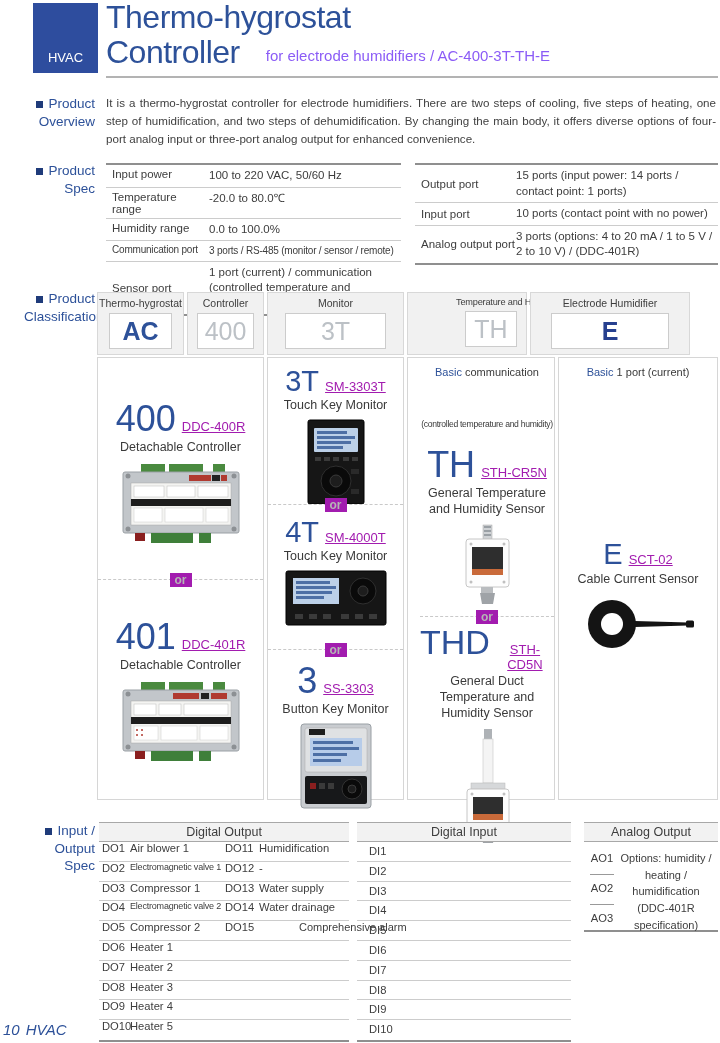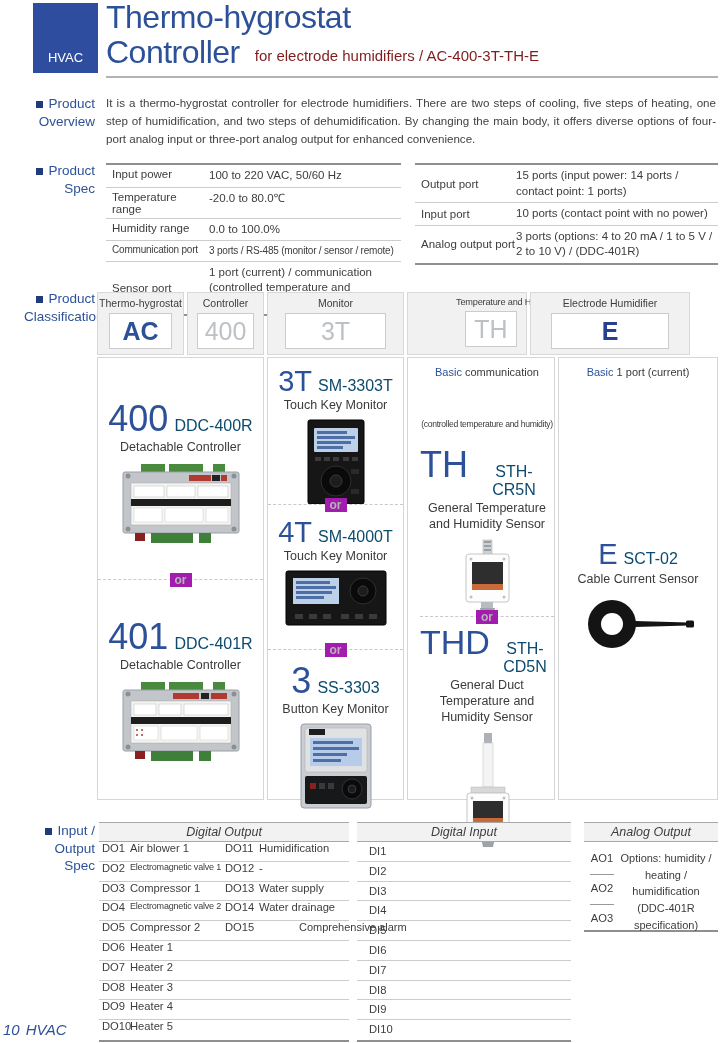--- a/index.html
+++ b/index.html
@@ -8,21 +8,21 @@
           font-family:"Liberation Sans", sans-serif; color:#3d3d3d; overflow:hidden; }
 
   
   .hvac-box { position:absolute; left:33px; top:3px; width:65px; height:70px;
               background:#2e4d9e; color:#fff; font-size:13px;
               display:flex; align-items:flex-end; justify-content:center; padding-bottom:8px; }
   .title-block { position:absolute; left:106px; top:0px; }
   .title-l1 { font-size:32px; color:#2d5199; letter-spacing:-0.5px; line-height:1.08; }
   .title-row { display:flex; align-items:flex-end; }
   .title-l2 { font-size:32px; color:#2d5199; letter-spacing:-0.5px; line-height:1.08; }
-  .subtitle { font-size:15px; color:#7f1d1d; margin-left:15px; padding-bottom:5px; }
+  .subtitle { font-size:15px; color:#8b5cf6; margin-left:26px; padding-bottom:5px; }
   .header-rule { position:absolute; left:106px; top:76px; width:612px; height:2px; background:#b3b3b3; }
 
   
   .side-label { position:absolute; left:0; width:95px; text-align:right;
                 color:#2d5199; font-size:13.5px; line-height:1.3;padding-left:24px; }
   .bullet { display:inline-block; width:7px; height:7px; background:#1f3b7a; margin-right:5px; }
   .lbl-overview { top:95px; }
   .lbl-spec { top:162px; }
   .lbl-class { top:290px; }
   .lbl-io { top:822px; }
@@ -69,21 +69,21 @@
   .col-monitor { width:137px; }
   .col-sensor { width:148px;padding-left:12px; }
   .col-humidifier { width:160px; }
 
   .blk { overflow:hidden; }
   .code-row { display:flex; justify-content:center; align-items:baseline; }
   .code { color:#2d5199; font-weight:300; line-height:1.05; }
   .code-xl { font-size:36px; }
   .code-lg { font-size:34px; }
   .code-md { font-size:29px; }
-  .model { color:#0c4a6e; font-size:16px; margin-left:6px; }
+  .model { color:#a21caf; font-size:13px; margin-left:6px;text-decoration:underline; }
   .desc { color:#3a3a3a; font-size:12.5px; line-height:1.28; margin-top:1px; }
 
   .or-div { position:relative; border-top:1px dashed #c9c9c9; height:0; }
   .or-div span { position:absolute; left:50%; top:0; transform:translate(-50%,-50%);
                  background:#a21caf; color:#b5b5b5; font-size:12px; padding:0 5px;font-weight:bold; }
 
   .blk-400 { height:221px; padding-top:42px; }
   .blk-401 { padding-top:38px; }
   .mon-blk1 { height:146px; padding-top:8px; }
   .mon-blk2 { height:144px; padding-top:12px; }
@@ -94,21 +94,21 @@
   .col-note-sub { font-size:8.6px; letter-spacing:-0.3px; color:#3a3a3a; white-space:nowrap;margin-top:40px; }
   .sen-blk1 { height:186px; padding-top:16px; }
   .sen-blk2 { padding-top:8px; }
   .hum-blk { margin-top:160px; }
 
   .dev { margin-top:6px; }
 
   
   .io-table { position:absolute; top:822px; border-bottom:2px solid #8f8f8f; }
   .io-head { height:20px; line-height:19px; background:#f2f2f2; border-top:1px solid #a8a8a8;
-             border-bottom:1px solid #a8a8a8; text-align:center; font-size:12.5px; color:#3d3d3d;font-style:italic; }
+             border-bottom:1px solid #a8a8a8; text-align:center; font-size:12.5px; color:#3d3d3d; }
   .io-do { left:99px; width:250px; }
   .io-di { left:357px; width:214px; }
   .io-ao { left:584px; width:134px; }
 
   .do-rows > div.io-row { display:flex; height:19.8px; align-items:flex-start; font-size:11.2px; }
   .do-rows > div.io-row:not(:last-of-type) { border-bottom:1px solid #ccc; }
   .do-rows .c1 { width:31px; flex:none; padding-left:3px; }
   .do-rows .v1 { width:95px; flex:none; white-space:nowrap; }
   .do-rows .c2 { width:34px; flex:none; }
   .do-rows .v2 { flex:1; white-space:nowrap; }

